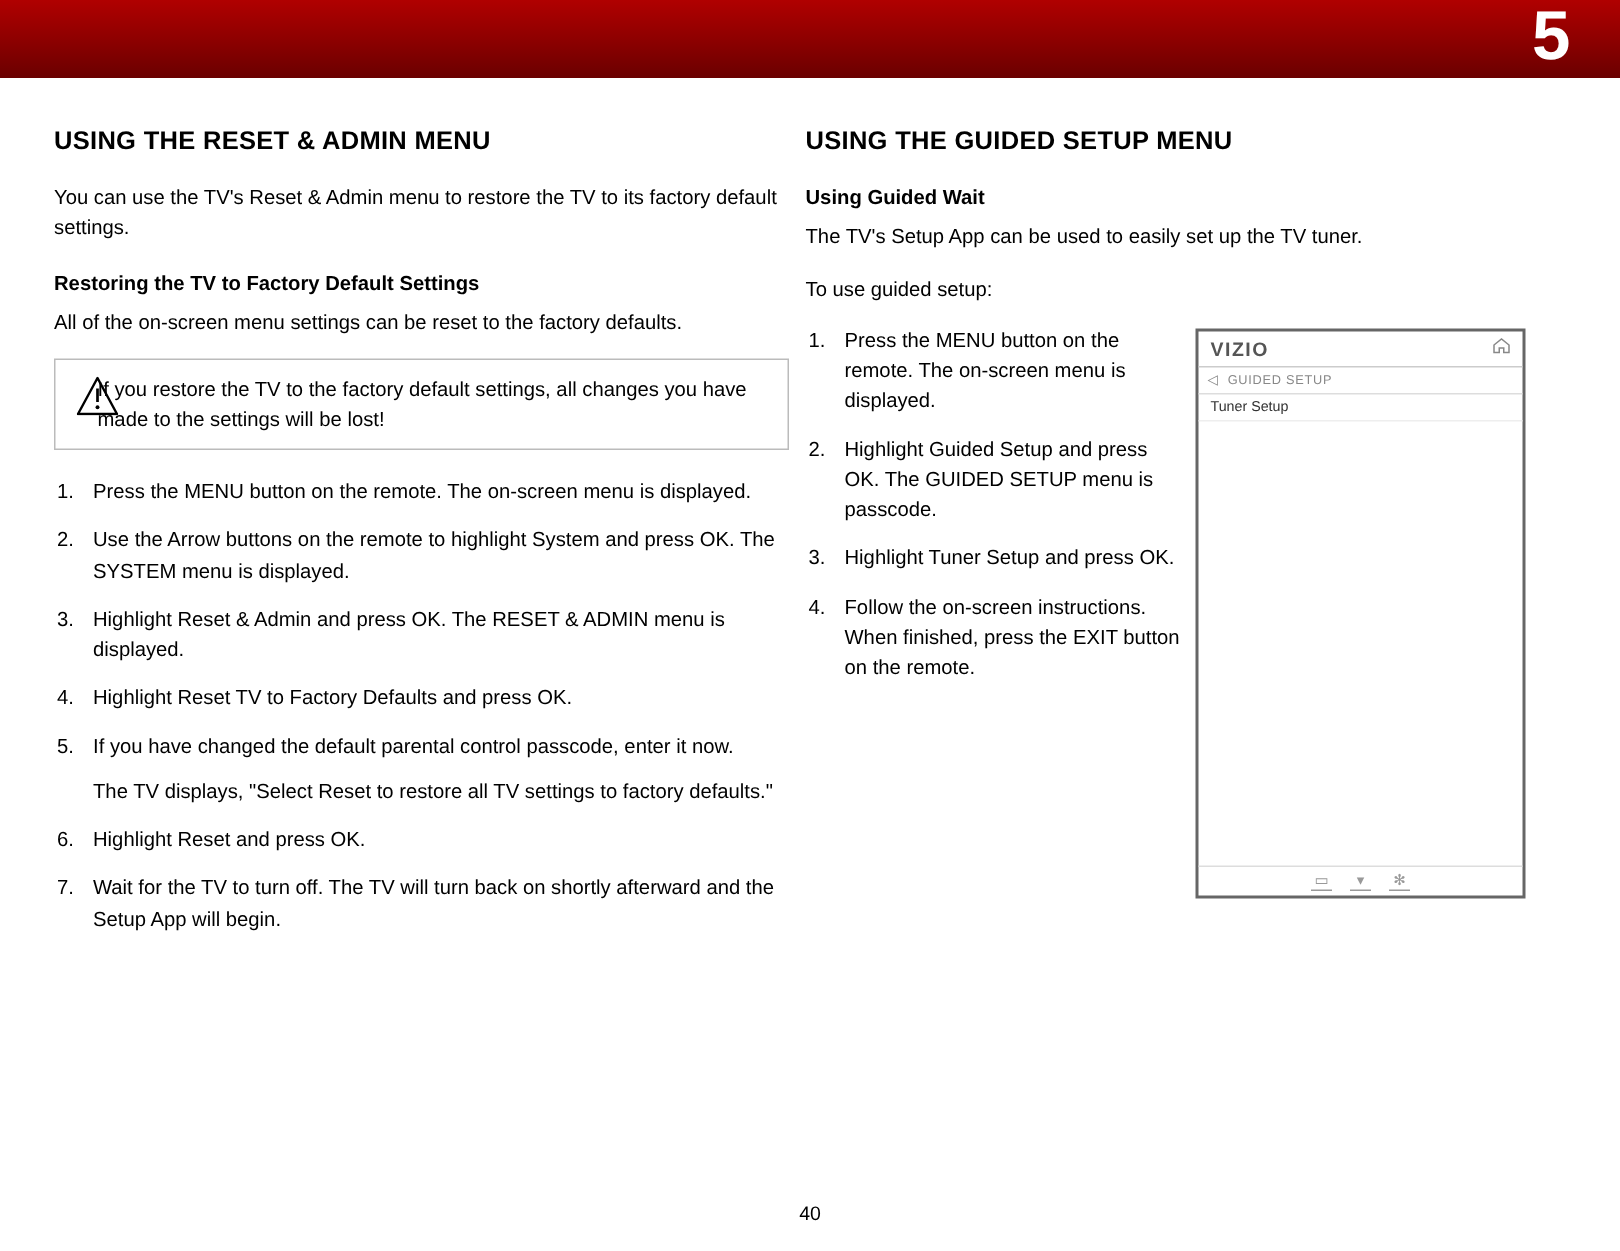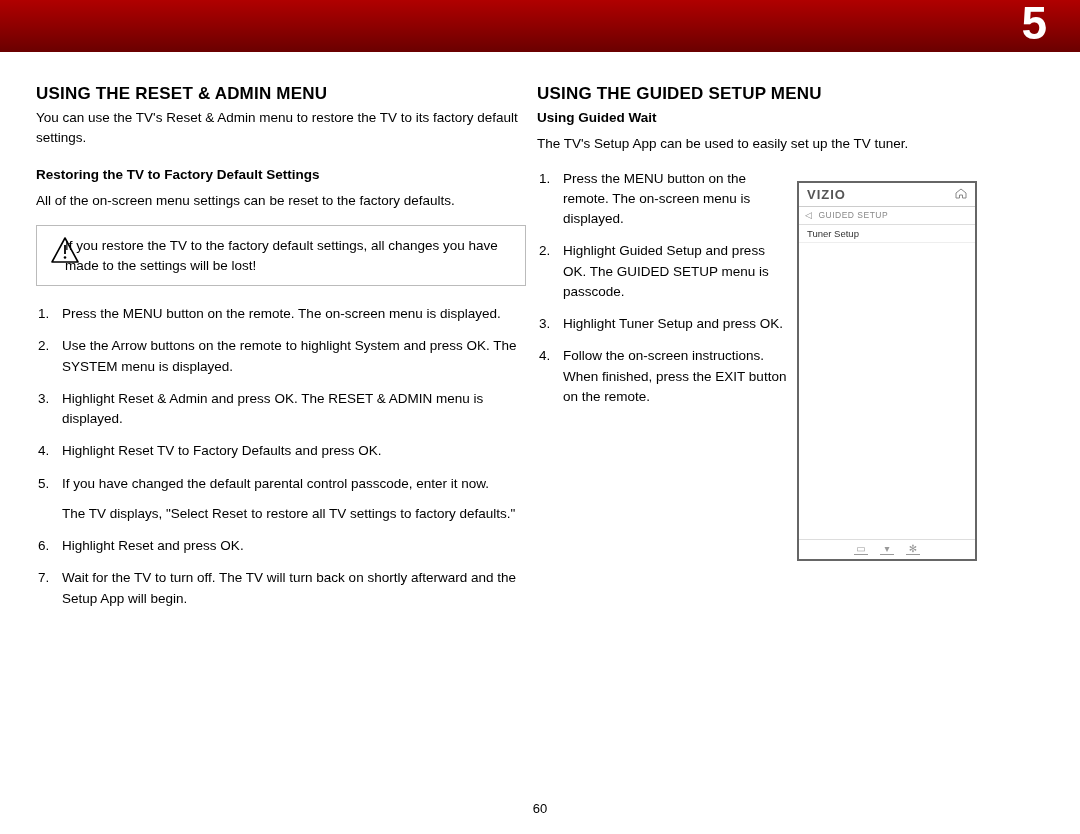--- a/index.html
+++ b/index.html
@@ -35,21 +35,21 @@
     .col {
       position: absolute;
       width: 490px;
     }
     .col-left { left: 0; }
     .col-right { left: 501px; }
     h2 {
       font-size: 17px;
       font-weight: 700;
       letter-spacing: 0.2px;
-      margin-bottom: 4px;
+      margin-bottom: 18px;
     }
     .intro, .p, .sub, ol li {
       font-size: 13.5px;
       line-height: 1.5;
     }
     .intro { margin-bottom: 16px; }
     .sub { font-weight: 700; margin-bottom: 6px; margin-top: 4px; }
     .p { margin-bottom: 14px; }
     .warning {
       border: 1px solid #bbb;
@@ -81,28 +81,28 @@
       position: absolute;
       left: -20px;
     }
     .li-sub {
       margin-top: 10px;
     }
     b { font-weight: 400; margin-top: 35px; }
     .right-inner { display: flex; align-items: flex-start; }
     .right-text { width: 260px; padding-right: 10px; }
     .tv-menu {
-      width: 180px;
+      width: 220px;
       height: 380px;
       border: 2px solid #666;
       background: #fff;
       position: relative;
       font-size: 10px;
       color: #444;
-      margin-top: 12px;
+      margin-top: 2px;
     }
     .tv-header {
       height: 24px;
       border-bottom: 1px solid #ccc;
       display: flex;
       align-items: center;
       padding: 0 8px;
       justify-content: space-between;
     }
     .tv-logo {
@@ -191,20 +191,21 @@
       </li>
       <li><span>Highlight </span><b>Reset</b><span> and press </span><b>OK</b><span>.</span></li>
       <li><span>Wait for the TV to turn off. The TV will turn back on shortly afterward and the Setup App will begin.</span></li>
     </ol>
   </div>
 
   <div class="col col-right">
     <h2>USING THE GUIDED SETUP MENU</h2>
     <div class="sub">Using Guided Wait</div>
     <div class="p">The TV's Setup App can be used to easily set up the TV tuner.</div>
+    <div class="p">To use guided setup:</div>
     <div class="right-inner">
       <div class="right-text">
         <ol>
           <li><span>Press the </span><b>MENU</b><span> button on the remote. The on-screen menu is displayed.</span></li>
           <li><span>Highlight </span><b>Guided Setup</b><span> and press </span><b>OK</b><span>. The GUIDED SETUP menu is passcode.</span></li>
           <li><span>Highlight </span><b>Tuner Setup</b><span> and press </span><b>OK</b><span>.</span></li>
           <li><span>Follow the on-screen instructions. When finished, press the </span><b>EXIT</b><span> button on the remote.</span></li>
         </ol>
       </div>
       <div class="tv-menu">
@@ -225,13 +226,13 @@
           <span class="uline">▭</span>
           <span class="uline">▾</span>
           <span class="uline">✻</span>
         </div>
       </div>
     </div>
   </div>
 
 </div>
 
-<div class="page-num">60</div>
+<div class="page-num">40</div>
 
 </body></html>

